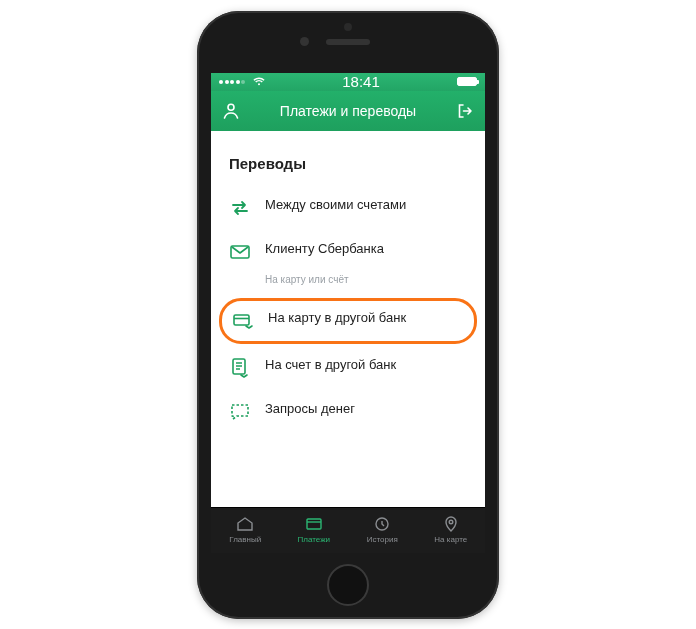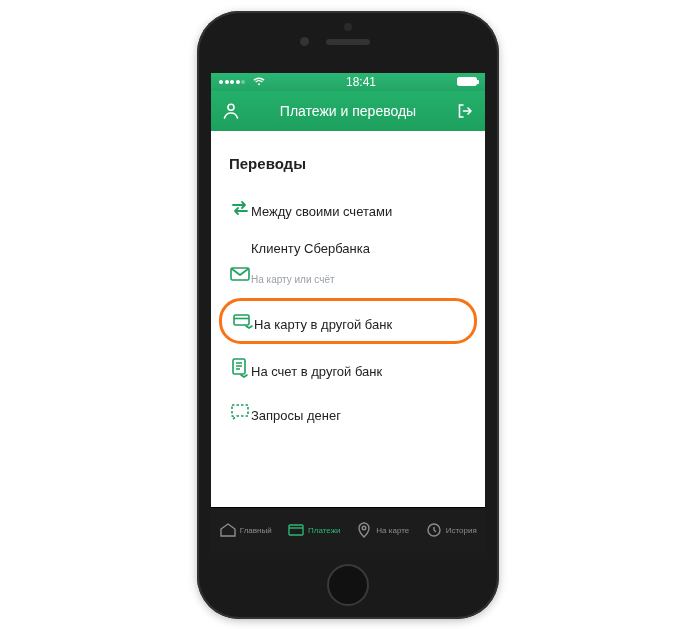--- a/index.html
+++ b/index.html
@@ -49,21 +49,21 @@
       overflow: hidden;
       display: flex;
       flex-direction: column;
     }
     
     .status {
       height: 18px;
       background: linear-gradient(180deg, #2bb673 0%, #22a565 100%);
       display: flex; align-items: center; justify-content: space-between;
       padding: 0 8px;
-      color: #fff; font-size: 12px; font-weight: 500;
+      color: #fff; font-size: 15px; font-weight: 500;
     }
     .status .left, .status .right { display: flex; align-items: center; gap: 4px; }
     .signal { display: inline-flex; gap: 1.5px; align-items: center; }
     .signal i { width: 4px; height: 4px; border-radius: 50%; background: #fff; display: block; }
     .signal i.off { background: rgba(255,255,255,0.35); }
     .batt { width: 20px; height: 9px; border: 1px solid #fff; border-radius: 2px; position: relative; }
     .batt::after { content:""; position:absolute; right:-3px; top:2px; width:2px; height:4px; background:#fff; border-radius:0 1px 1px 0;}
     .batt i { display:block; height:100%; width:100%; background:#fff; }
     
     .header {
@@ -75,21 +75,21 @@
     }
     .header-title { font-size: 14px; font-weight: 500; }
     .icon-btn { width: 22px; height: 22px; display:flex; align-items:center; justify-content:center; }
     
     .content { flex: 1; background: #fff; overflow: hidden; }
     .section-title {
       padding: 24px 18px 14px 18px;
       font-size: 15px; font-weight: 700; color: #222;
     }
     .list-item {
-      display: flex; align-items: flex-end; 
+      display: flex; align-items: flex-start; gap: 14px;
       padding: 11px 18px;
       position: relative;
     }
     .list-item + .list-item::before {
       content:""; display:none;
     }
     .item-icon { width: 22px; height: 22px; flex: 0 0 22px; display:flex; align-items:center; justify-content:center; }
     .item-text { display: flex; flex-direction: column; }
     .item-label { font-size: 13px; color: #222; font-weight: 500; }
     .item-sub { font-size: 10px; color: #9aa0a6; margin-top: 18px; }
@@ -101,21 +101,21 @@
     }
     
     .tabbar {
       height: 46px;
       background: #1c1c1c;
       display: flex;
       border-top: 1px solid #000;
     }
     .tab {
       flex: 1;
-      display: flex; flex-direction: row; align-items: center; justify-content: center;
+      display: flex; flex-direction: column; align-items: center; justify-content: center;
       gap: 3px;
       color: #8a8d91;
     }
     .tab.active { color: #2bb673; }
     .tab-label { font-size: 8px; }
     .tab-icon { width: 18px; height: 16px; display:flex; align-items:center; justify-content:center; }
     svg { display: block; }
   </style>
 </head>
 <body>
@@ -247,34 +247,34 @@
         <span class="tab-icon">
           <svg width="18" height="16" viewBox="0 0 18 16" fill="none" stroke="currentColor" stroke-width="1.4">
               <rect x="2" y="3" width="14" height="10" rx="1"></rect>
               <path d="M2 6h14"></path>
             </svg>
         </span>
         <span class="tab-label">Платежи</span>
       </div>
       <div class="tab">
         <span class="tab-icon">
+          <svg width="16" height="16" viewBox="0 0 16 16" fill="none" stroke="currentColor" stroke-width="1.4">
+              <circle cx="8" cy="8" r="6"></circle>
+              <path d="M8 5v3l2 2"></path>
+            </svg>
+        </span>
+        <span class="tab-label">История</span>
+      </div>
+      <div class="tab">
+        <span class="tab-icon">
           <svg width="14" height="16" viewBox="0 0 14 16" fill="none" stroke="currentColor" stroke-width="1.4">
               <path d="M7 1a5 5 0 015 5c0 4-5 9-5 9S2 10 2 6a5 5 0 015-5z"></path>
               <circle cx="7" cy="6" r="1.8"></circle>
             </svg>
         </span>
         <span class="tab-label">На карте</span>
       </div>
-      <div class="tab">
-        <span class="tab-icon">
-          <svg width="16" height="16" viewBox="0 0 16 16" fill="none" stroke="currentColor" stroke-width="1.4">
-              <circle cx="8" cy="8" r="6"></circle>
-              <path d="M8 5v3l2 2"></path>
-            </svg>
-        </span>
-        <span class="tab-label">История</span>
-      </div>
     </div>
 
   </div>
 
   <div class="home"></div>
 </div>
 
 </body></html>

